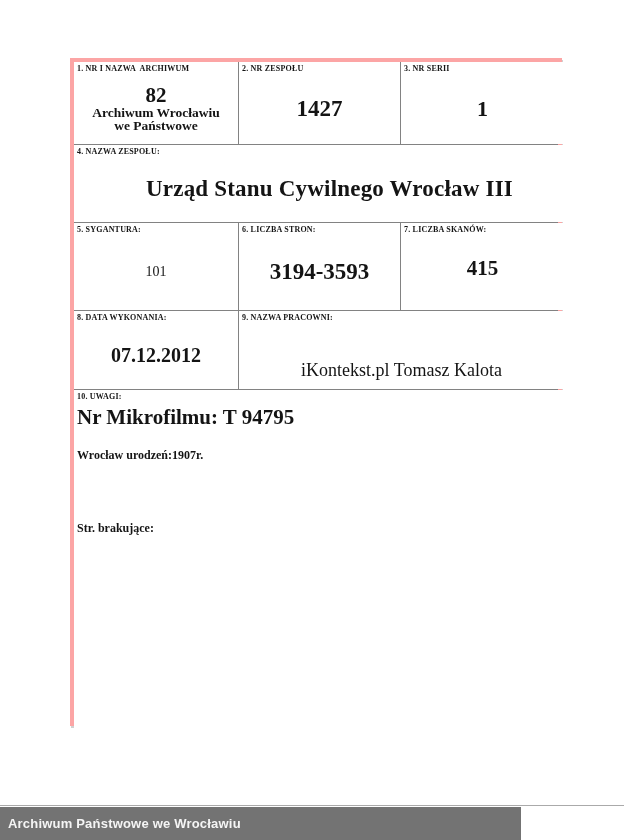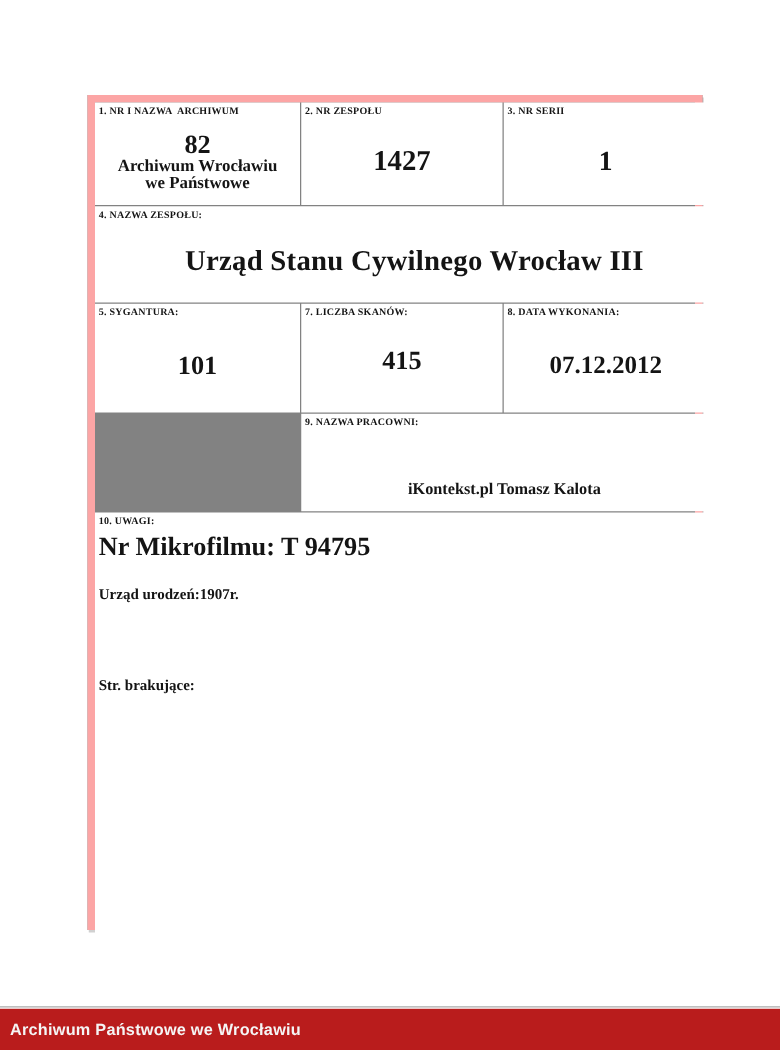--- a/index.html
+++ b/index.html
@@ -8,29 +8,29 @@
     width: 624px;
     height: 840px;
     background: #ffffff;
     font-family: "Liberation Serif", serif;
     color: #141414;
     overflow: hidden;
   }
   .form-table {
     position: absolute;
     left: 70px;
-    top: 76px;
+    top: 58px;
     width: 492px;
     height: 668px;
     display: grid;
     grid-template-columns: 164px 161px 163px;
     grid-template-rows: 82px 77px 87px 78px 338px;
     gap: 1px;
     background: #828282;
-    border: 6px solid #fca5a5;
+    border: 4px solid #fca5a5;
     box-sizing: border-box;
     box-shadow: 1px 2px 0 rgba(0,0,0,0.18);
   }
   .cell {
     background: #ffffff;
     position: relative;
     display: flex;
     flex-direction: column;
     overflow: hidden;
   }
@@ -50,41 +50,41 @@
     flex-direction: column;
     align-items: center;
     justify-content: center;
     text-align: center;
   }
   .v-arch-num   { font-size: 21px; font-weight: bold; line-height: 1.0; }
   .v-arch-name  { font-size: 13.5px; font-weight: bold; line-height: 0.98; }
   .v-zespol-nr  { font-size: 23px; font-weight: bold; }
   .v-seria      { font-size: 22px; font-weight: bold; }
   .v-zespol     { font-size: 23px; font-weight: bold; letter-spacing: 0.2px; margin-left: 21px; }
-  .v-syg        { font-size: 21px; font-weight: bold; text-align: right; }
+  .v-syg        { font-size: 14px; font-weight: normal; text-align: right; }
   .v-stron      { font-size: 23px; font-weight: bold; }
   .v-skan       { font-size: 21px; font-weight: bold; transform: translateY(-4px); }
   .v-data       { font-size: 20px; font-weight: bold; }
-  .v-prac       { font-size: 13px; font-weight: bold; transform: translateY(8px); margin-top: 14px; }
+  .v-prac       { font-size: 18px; font-weight: normal; transform: translateY(8px); margin-top: 14px; }
   .uwagi-body   { padding: 0 6px 0 3px; }
   .u-mikro  { font-size: 21px; font-weight: bold; margin: 4px 0 0 0; line-height: 1.15; }
   .u-ksiega { font-size: 12px; font-weight: bold; margin: 19px 0 0 0; }
   .u-dodat  { font-size: 12px; font-weight: bold; margin: 12px 0 0 0; letter-spacing: -0.1px; }
   .u-brak   { font-size: 12px; font-weight: bold; margin: 58px 0 0 0; }
   .footer-rule {
     position: absolute;
     left: 0; top: 805px;
     width: 624px; height: 1px;
     background: #aaaaaa;
   }
   .footer-bar {
     position: absolute;
     left: 0; top: 807px;
-    width: 624px; height: 33px;
-    background: #b91c1c;
+    width: 521px; height: 33px;
+    background: #737373;
     display: flex;
     align-items: center;
   }
   .footer-title {
     font-family: "Liberation Sans", sans-serif;
     font-weight: bold;
     font-size: 13px;
     color: #f5f5f5;
     padding-left: 8px;
     letter-spacing: 0.2px;
@@ -127,20 +127,26 @@
       </div>
     </div>
 
     <div class="cell">
       <div class="cell-label">5. SYGANTURA:</div>
       <div class="val-center">
         <div class="v-syg">101</div>
       </div>
     </div>
 
+    <div class="cell">
+      <div class="cell-label">6. LICZBA STRON:</div>
+      <div class="val-center">
+        <div class="v-stron">3194-3593</div>
+      </div>
+    </div>
 
     <div class="cell">
       <div class="cell-label">7. LICZBA SKANÓW:</div>
       <div class="val-center">
         <div class="v-skan">415</div>
       </div>
     </div>
 
     <div class="cell">
       <div class="cell-label">8. DATA WYKONANIA:</div>
@@ -153,21 +159,21 @@
       <div class="cell-label">9. NAZWA PRACOWNI:</div>
       <div class="val-center">
         <div class="v-prac">iKontekst.pl Tomasz Kalota</div>
       </div>
     </div>
 
     <div class="cell span3">
       <div class="cell-label">10. UWAGI:</div>
       <div class="uwagi-body">
         <div class="u-mikro">Nr Mikrofilmu: T 94795</div>
-        <div class="u-ksiega">Urząd urodzeń:1907r.</div>
+        <div class="u-ksiega">Wrocław urodzeń:1907r.</div>
         <div class="u-brak">Str. brakujące:</div>
       </div>
     </div>
 
   </div>
 
   <div class="footer-rule"></div>
   <div class="footer-bar">
     <span class="footer-title">Archiwum Państwowe we Wrocławiu</span>
   </div>

